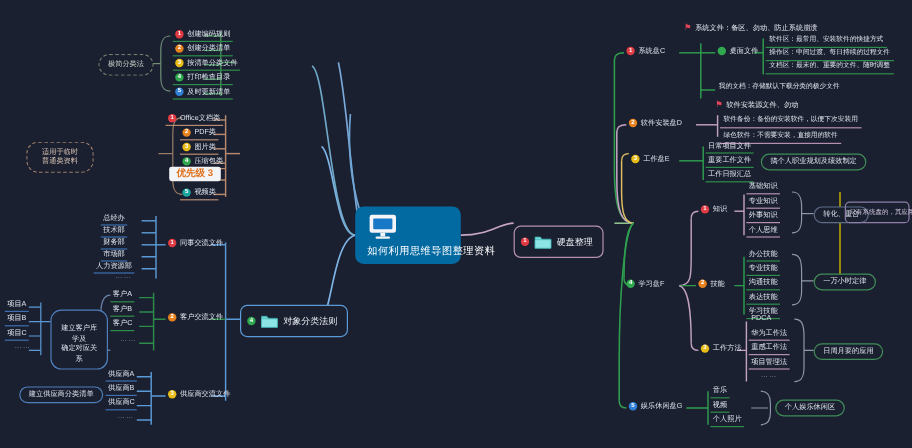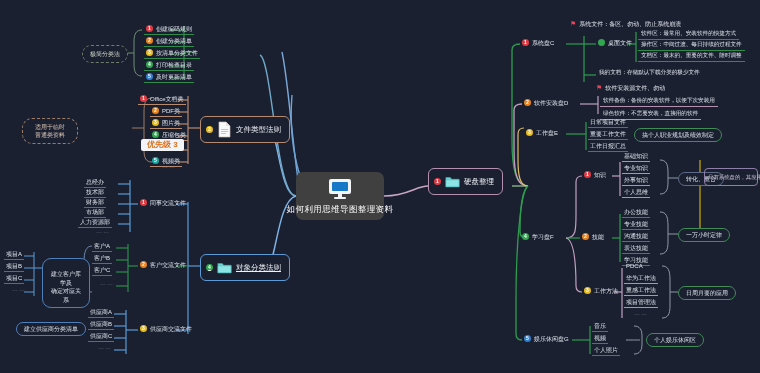--- a/index.html
+++ b/index.html
@@ -9,22 +9,22 @@
     font-family:"Liberation Sans","DejaVu Sans",sans-serif;
     color:#e9ecf3;
     position:relative;
   }
   #canvas{position:absolute;inset:0;}
   svg.links{position:absolute;left:0;top:0;width:760px;height:373px;pointer-events:none;}
   .node{position:absolute;box-sizing:border-box;white-space:nowrap;line-height:1;}
 
   
   .central{
-    background:#404040;border-radius:7px;
-    display:flex;flex-direction:column;align-items:center;justify-content:center;
+    background:#0369a1;border-radius:7px;
+    display:flex;flex-direction:column;justify-content:center;
     color:#fff;font-size:8.5px;letter-spacing:.4px;
     padding:6px 10px 7px;
   }
   .central .mon{margin-bottom:4px;}
 
   
   .mainbox{
     border:1.2px solid #4a7a55;border-radius:6px;
     background:#1b2030;
     display:flex;align-items:center;gap:4px;
@@ -254,33 +254,20 @@
 </div>
 <div class="node leaf ul-green" style="left:144px;top:72px;">
   <span class="bullet b-blue">5</span>
   <span>及时更新清单</span>
 </div>
 
 <div class="node cloud" style="left:82px;top:45px;">
   <span>极简分类法</span>
 </div>
 
-<div class="node mainbox tan" style="left:200px;top:116px;">
-  <span class="bullet b-yellow">3</span>
-  <span>
-    <svg class="ic" viewBox="0 0 15 17">
-      <path d="M2 1 h7 l4 4 v11 H2 Z" fill="#fbfafa" stroke="#c9b8b2" stroke-width=".7"></path>
-      <path d="M9 1 v4 h4" fill="#e8e2e0"></path>
-      <rect x="4" y="8" width="7" height=".8" fill="#e0a9a0"></rect>
-      <rect x="4" y="10" width="7" height=".8" fill="#e0a9a0"></rect>
-      <rect x="4" y="12" width="5" height=".8" fill="#e0a9a0"></rect>
-    </svg>
-  </span>
-  <span>文件类型法则</span>
-</div>
 
 <div class="node leaf ul-tan" style="left:138px;top:94px;">
   <span class="bullet b-red">1</span>
   <span>Office文档类</span>
 </div>
 <div class="node leaf ul-tan" style="left:150px;top:106px;">
   <span class="bullet b-orange">2</span>
   <span>PDF类</span>
 </div>
 <div class="node leaf ul-tan" style="left:150px;top:118px;">
@@ -300,21 +287,21 @@
 </div>
 <div class="node dots" style="left:162px;top:163px;">
   <span>……</span>
 </div>
 
 <div class="node cloud tan" style="left:22px;top:118px;width:56px;">
   <span style="white-space:pre-line;">适用于临时
 普通类资料</span>
 </div>
 
-<div class="node mainbox blue" style="left:200px;top:254px;text-decoration:underline;">
+<div class="node mainbox blue" style="left:200px;top:254px;">
   <span class="bullet b-green">4</span>
   <span>
     <svg class="ic" viewBox="0 0 17 15">
       <path d="M1 3 h5 l1.6 2 H16 v8.5 H1 Z" fill="#6fd8d8" stroke="#3aa9ad" stroke-width=".7"></path>
       <path d="M1 5.5 h15 v8 H1 Z" fill="#8de4e4" stroke="#3aa9ad" stroke-width=".5"></path>
     </svg>
   </span>
   <span>对象分类法则</span>
 </div>
 
@@ -387,21 +374,21 @@
 <div class="node leaf ul" style="left:88px;top:332px;">
   <span>供应商C</span>
 </div>
 <div class="node dots" style="left:98px;top:344px;">
   <span>……</span>
 </div>
 <div class="node capsule blue" style="left:16px;top:322px;">
   <span>建立供应商分类清单</span>
 </div>
 
-<div class="node mainbox pink" style="left:428px;top:168px;justify-content:flex-end;">
+<div class="node mainbox pink" style="left:428px;top:188px;justify-content:flex-end;">
   <span class="bullet b-red">1</span>
   <span>
     <svg class="ic" viewBox="0 0 17 15">
       <path d="M1 3 h5 l1.6 2 H16 v8.5 H1 Z" fill="#6fd8d8" stroke="#3aa9ad" stroke-width=".7"></path>
       <path d="M1 5.5 h15 v8 H1 Z" fill="#8de4e4" stroke="#3aa9ad" stroke-width=".5"></path>
     </svg>
   </span>
   <span>硬盘整理</span>
 </div>
 

